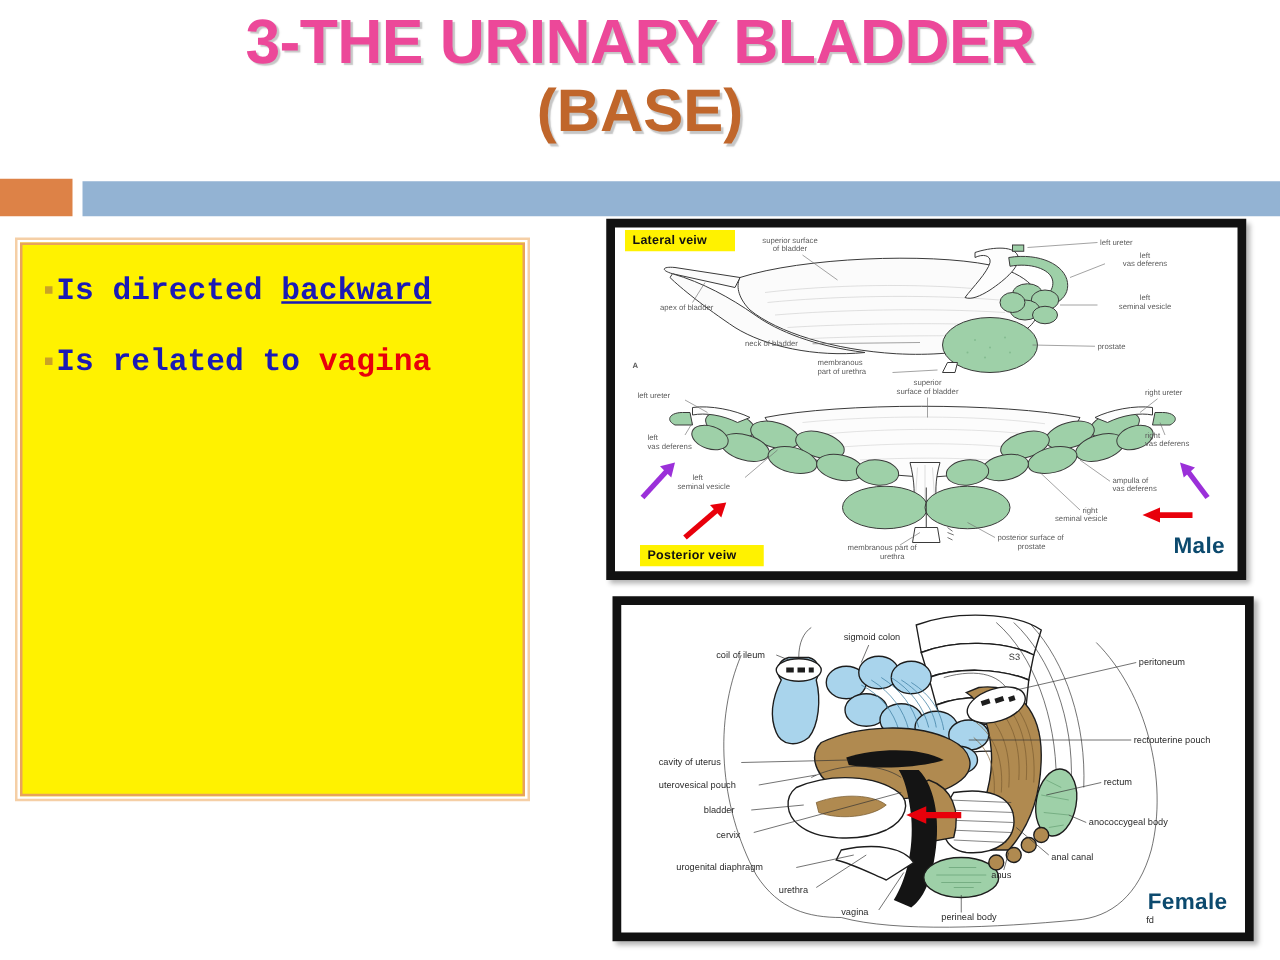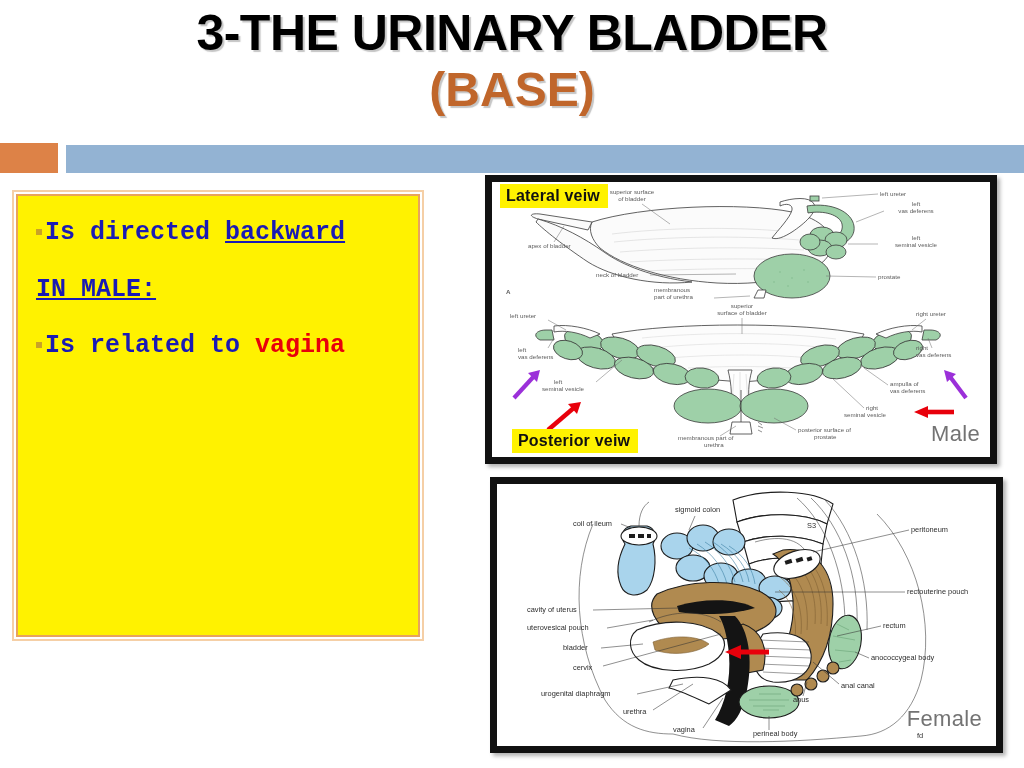--- a/index.html
+++ b/index.html
@@ -21,21 +21,21 @@
     left: 0;
     top: 8px;
     width: 1024px;
     text-align: center;
     line-height: 1.0;
   }
   #slide-title .line1 {
     display: block;
     font-size: 50px;
     font-weight: bold;
-    color: #000000;
+    color: #ec4899;
     letter-spacing: -0.5px;
     text-shadow: 2px 2px 1px rgba(150,150,150,0.55);
   }
   #slide-title .line2 {
     display: block;
     margin-top: 8px;
     font-size: 48px;
     font-weight: bold;
     color: #C0662B;
     text-shadow: 2px 2px 1px rgba(150,150,150,0.55);
@@ -109,34 +109,34 @@
   #male-figure   { left: 485px; top: 175px; width: 512px; height: 289px; }
   #female-figure { left: 490px; top: 477px; width: 513px; height: 276px; }
 
   .fig-svg { display: block; width: 100%; height: 100%; }
 
   
   .view-tag {
     position: absolute;
     background: #FFF200;
     color: #111111;
-    font-size: 16px;
+    font-size: 10px;
     font-weight: bold;
-    padding: 3px 8px 3px 6px;
+    padding: 3px 22px 3px 6px;
     letter-spacing: 0.2px;
     white-space: nowrap;
   }
   #tag-lateral   { left: 8px;  top: 2px; }
   #tag-posterior { left: 8px;  bottom: 4px; margin-left: 12px; }
 
   .sex-label {
     position: absolute;
-    font-size: 22px;
-    font-weight: normal;
-    color: #737373;
+    font-size: 18px;
+    font-weight: bold;
+    color: #0c4a6e;
     letter-spacing: 0.3px;
   }
   #label-male   { right: 10px; bottom: 10px; }
   #label-female { right: 14px; bottom: 14px; }
 </style>
 </head>
 <body>
 
 <div id="slide-title">
   <span class="line1">3-THE URINARY BLADDER</span>
@@ -145,21 +145,20 @@
 
 <div id="orange-block"></div>
 <div id="blue-bar"></div>
 
 <div id="yellow-panel">
 
   <p class="para">
     <span class="bullet-sq"></span><span class="t-blue">Is directed </span><span class="t-blue u">backward</span>
   </p>
 
-  <p class="para heading t-dkred u">IN MALE:</p>
 
 
 
   <p class="para">
     <span class="bullet-sq"></span><span class="t-blue">Is related to </span><span class="t-red">vagina</span>
   </p>
 
 </div>
 
 <div class="figure-frame" id="male-figure">

